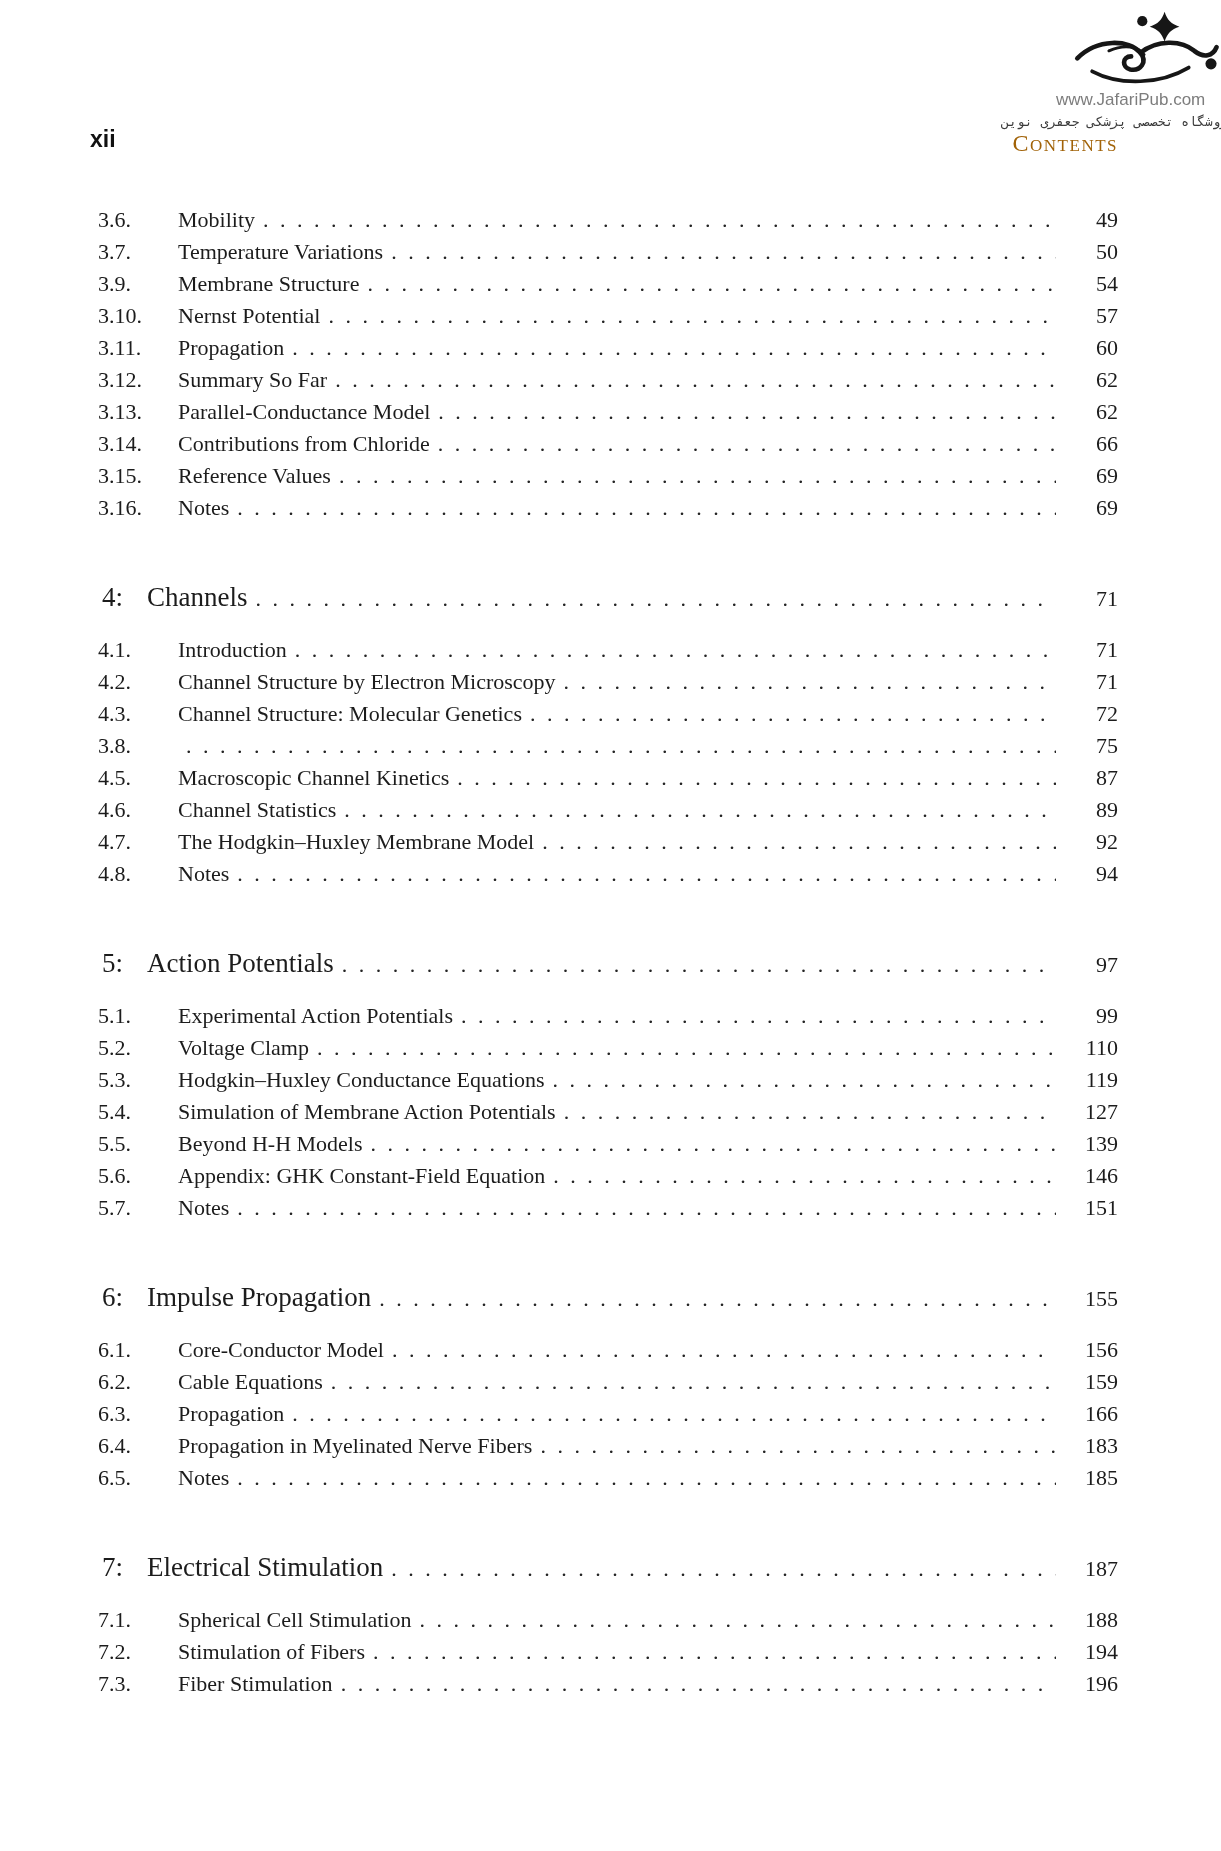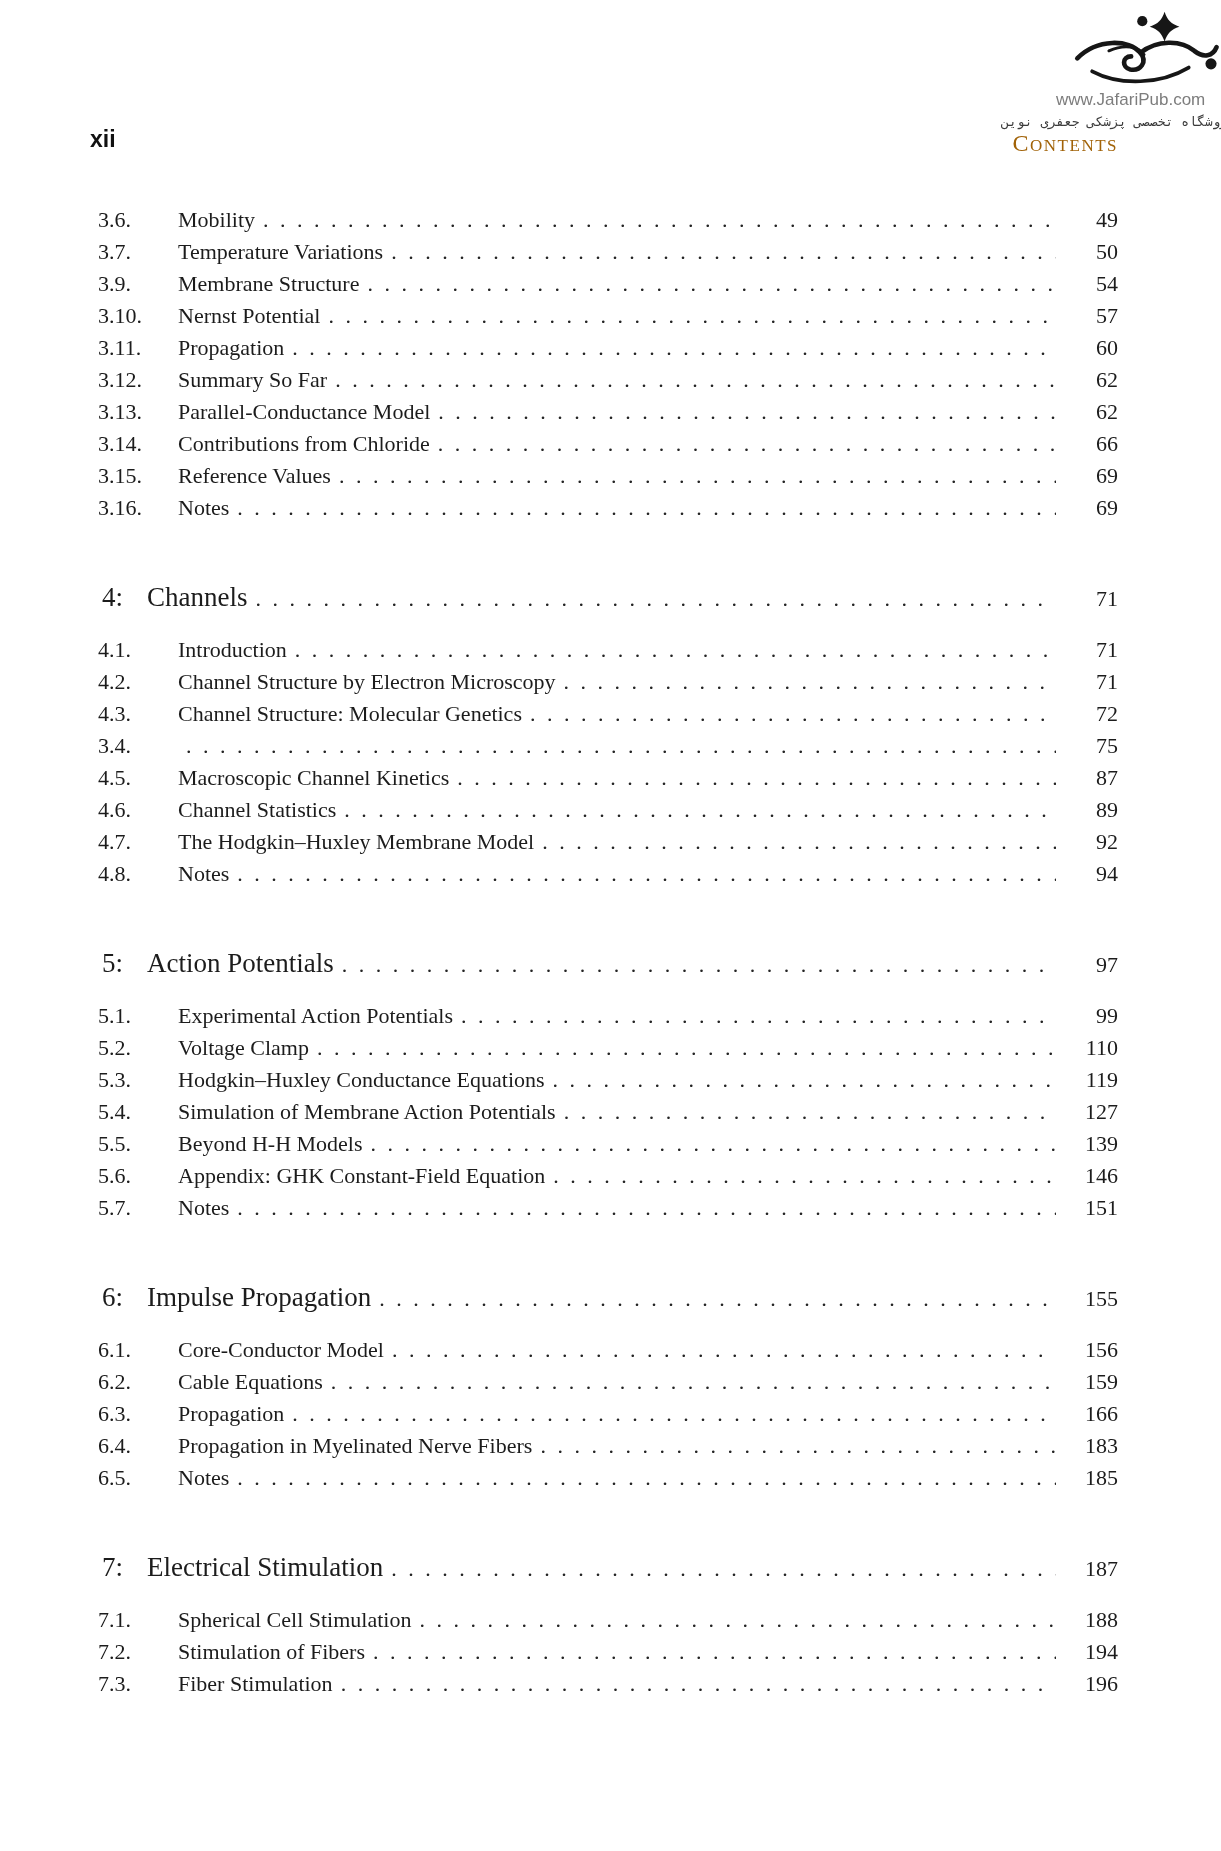--- a/index.html
+++ b/index.html
@@ -181,21 +181,21 @@
             <span class="leader"></span>
             <span class="pg">71</span>
           </div>
           <div class="row entry">
             <span class="num">4.3.</span>
             <span class="title">Channel Structure: Molecular Genetics</span>
             <span class="leader"></span>
             <span class="pg">72</span>
           </div>
           <div class="row entry">
-            <span class="num">3.4.</span>
+            <span class="num">3.8.</span>
             <span class="leader"></span>
             <span class="pg">75</span>
           </div>
           <div class="row entry">
             <span class="num">4.5.</span>
             <span class="title">Macroscopic Channel Kinetics</span>
             <span class="leader"></span>
             <span class="pg">87</span>
           </div>
           <div class="row entry">

